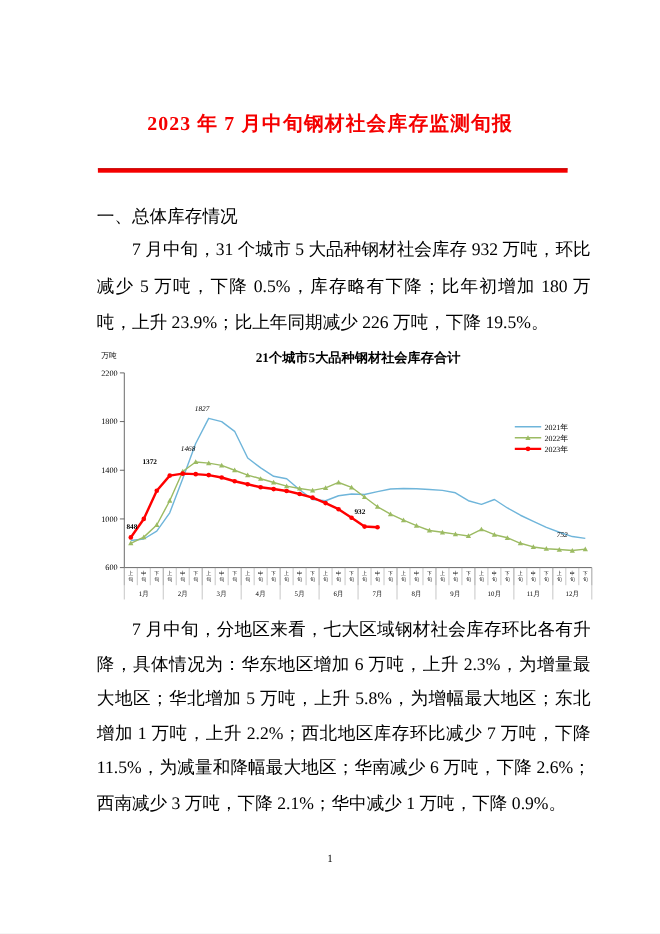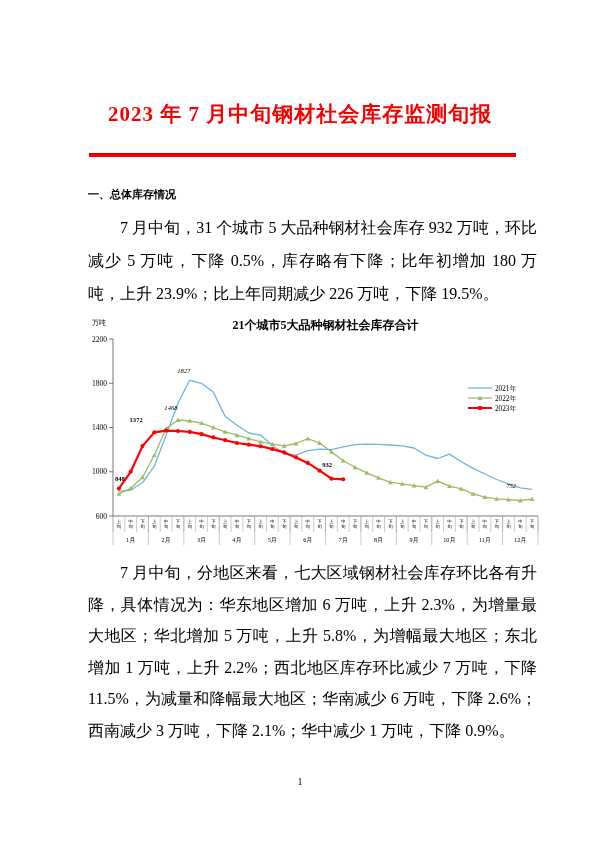--- a/index.html
+++ b/index.html
@@ -2,29 +2,29 @@
 <html><head>
 <meta charset="utf-8">
 <style>
   html,body{margin:0;padding:0;background:#9e9e9e;}
   .page{
     position:relative;width:600px;height:849px;margin:0 auto;background:#ffffff;
     font-family:"Liberation Serif","DejaVu Serif",serif;color:#000;overflow:hidden;
   }
   .doc-title{
     position:absolute;top:100px;left:0;width:600px;text-align:center;
-    font-size:21px;font-weight:bold;letter-spacing:1px;color:#f50000;
+    font-size:18px;font-weight:bold;letter-spacing:1px;color:#f50000;
   }
   .title-rule{
     position:absolute;top:153px;left:89px;width:427px;height:3px;
     background:#f50000;border-top:1px solid #c00000;
   }
   .section-heading{
     position:absolute;top:187px;left:88px;width:447px;
-    font-size:11px;font-weight:bold;
+    font-size:16px;font-weight:normal;
   }
   .body-para{
     position:absolute;left:88px;width:449px;
     font-size:16px;text-align:justify;text-indent:2em;
   }
   .para1{top:211px;line-height:33px;}
   .para2{top:557px;line-height:31.5px;}
   .chart-box{position:absolute;top:312px;left:76px;width:470px;height:242px;}
   .page-number{
     position:absolute;top:776px;left:0;width:600px;text-align:center;

